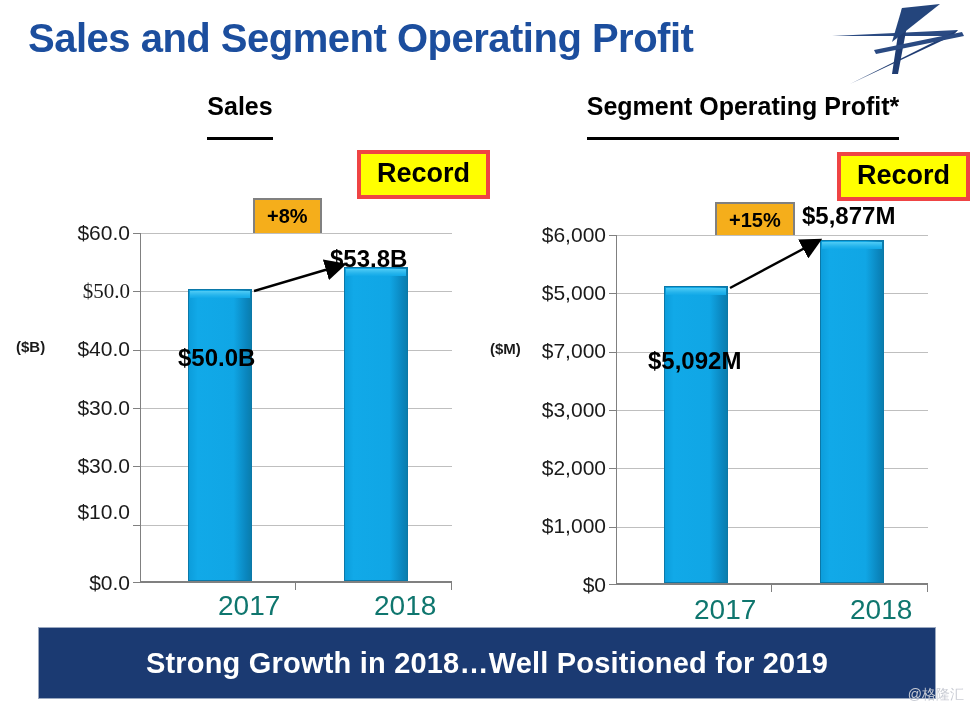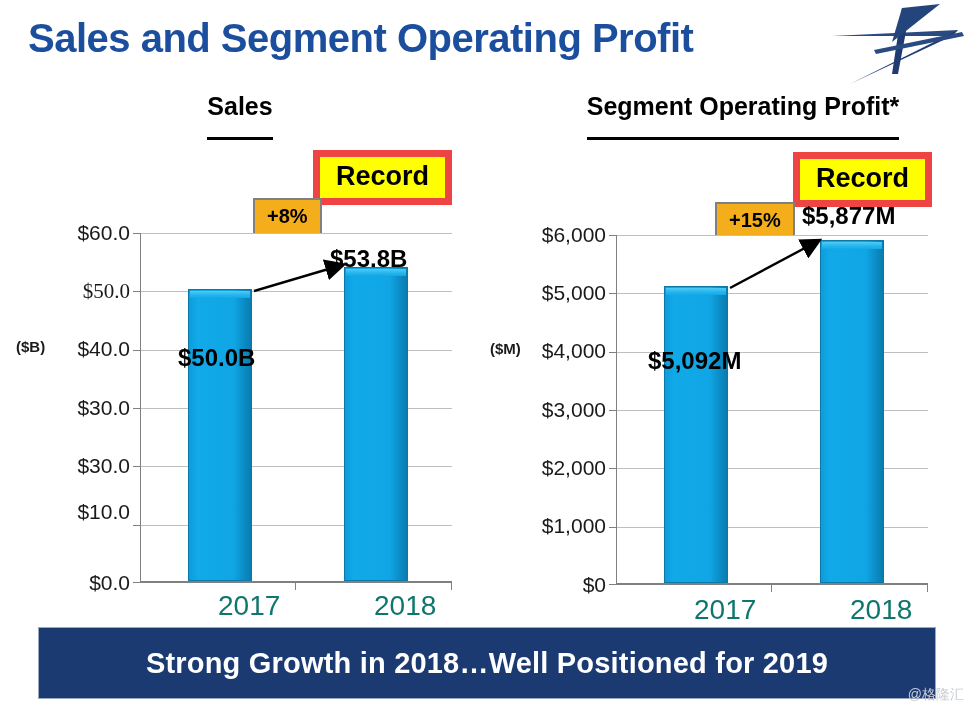--- a/index.html
+++ b/index.html
@@ -173,23 +173,24 @@
   .badge {
     position: absolute;
     font-weight: bold;
     color: #000;
     text-align: center;
     box-sizing: border-box;
     line-height: 1;
   }
   .badge-record {
     background: #FFFF00;
-    border: 7px solid #ef4444;
+    border: 4px solid #ef4444;
     font-size: 27px;
     padding: 6px 16px 8px 16px;
+    margin-left: 44px;
   }
   .badge-growth {
     background: #F5AE1B;
     border: 2px solid #808080;
     font-size: 20px;
     padding: 6px 12px 7px 12px;
   }
 
   .arrow-svg {
     position: absolute;
@@ -318,21 +319,21 @@
 
   <div class="badge badge-record" style="left:313px; top:60px;">Record</div>
 
   <div class="badge badge-growth" style="left:235px; top:110px;">+15%</div>
 
   <div class="unit-label" id="unit-profit">($M)</div>
 
   <div class="y-axis-labels" id="ylab-profit">
     <div class="y-tick-label" style="top:143px;">$6,000</div>
     <div class="y-tick-label" style="top:201px;">$5,000</div>
-    <div class="y-tick-label" style="top:259px;">$4,000</div>
+    <div class="y-tick-label" style="top:259px;">$7,000</div>
     <div class="y-tick-label" style="top:318px;">$3,000</div>
     <div class="y-tick-label" style="top:376px;">$2,000</div>
     <div class="y-tick-label" style="top:434px;">$1,000</div>
     <div class="y-tick-label" style="top:493px;">$0</div>
   </div>
 
   <div class="plot-area" id="plot-profit">
     <div class="gridline" style="top:0px;"></div>
     <div class="gridline" style="top:58px;"></div>
     <div class="gridline" style="top:117px;"></div>

